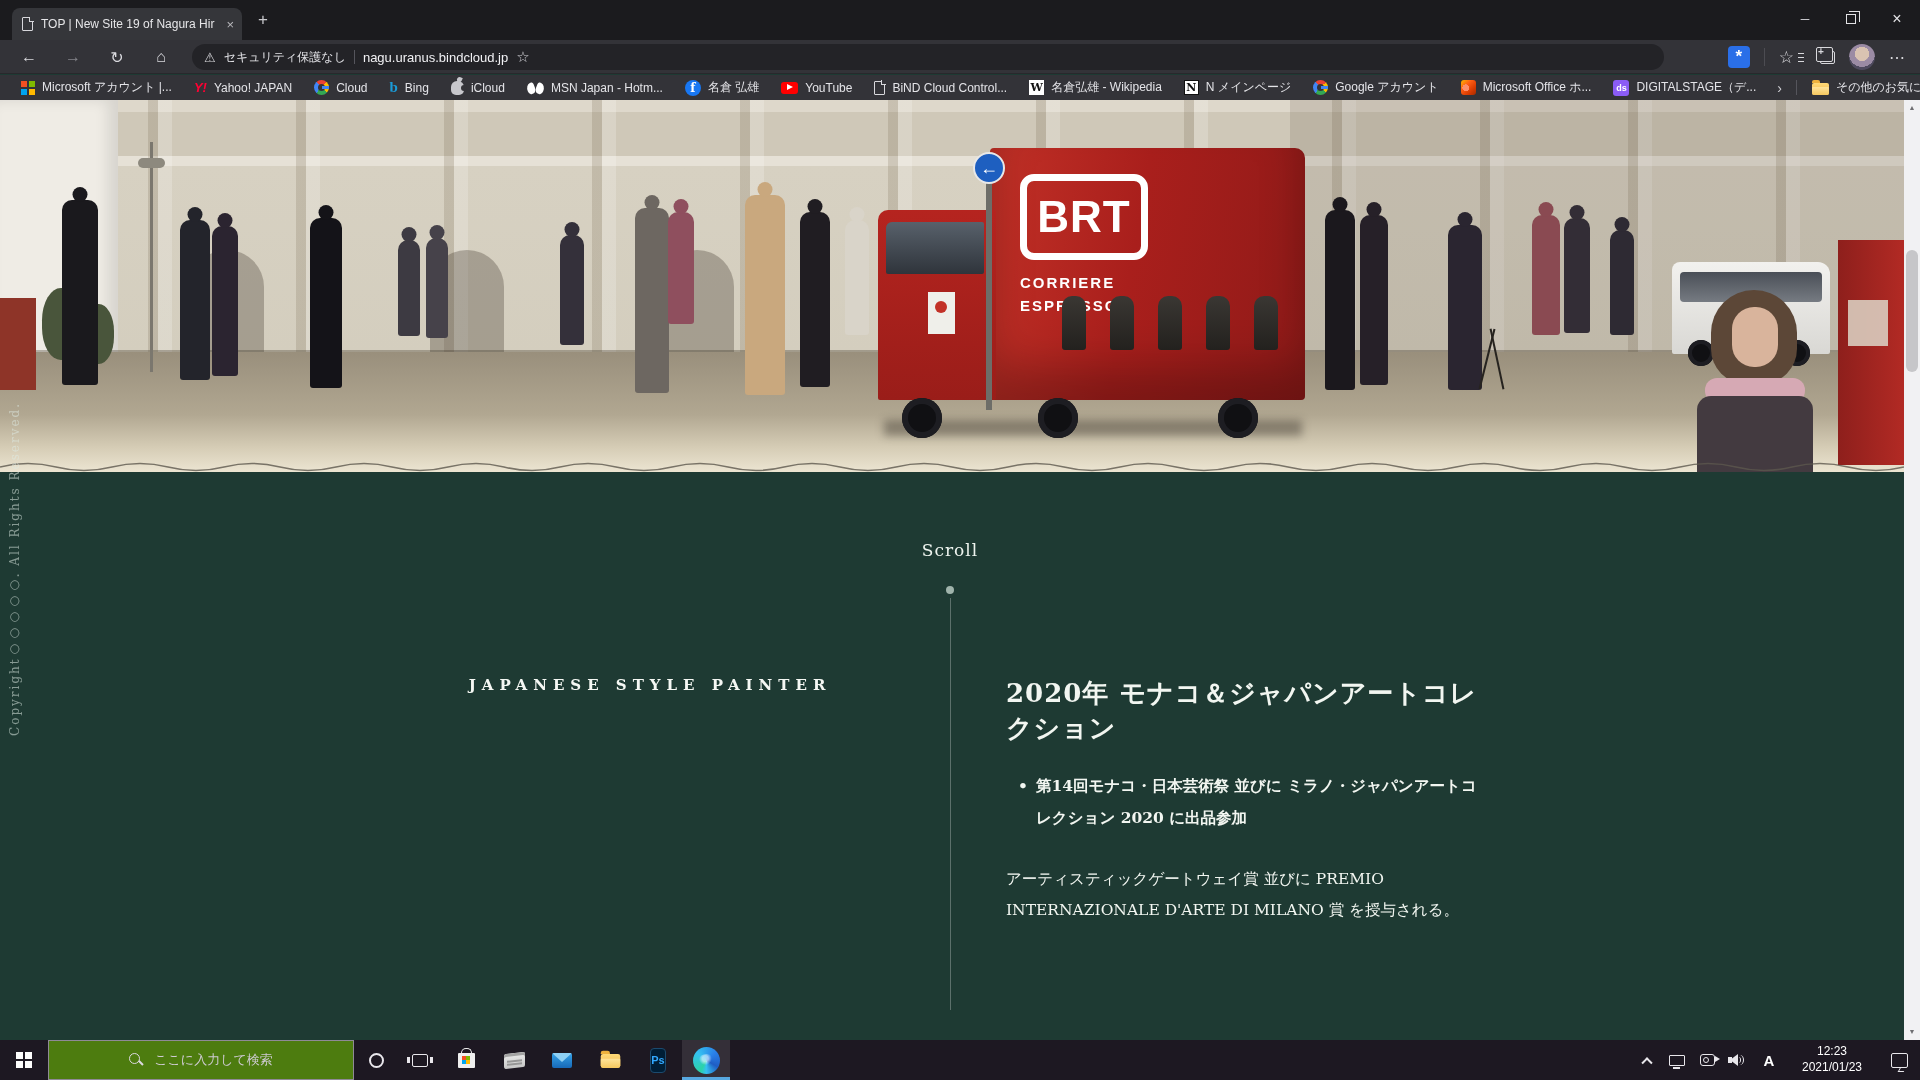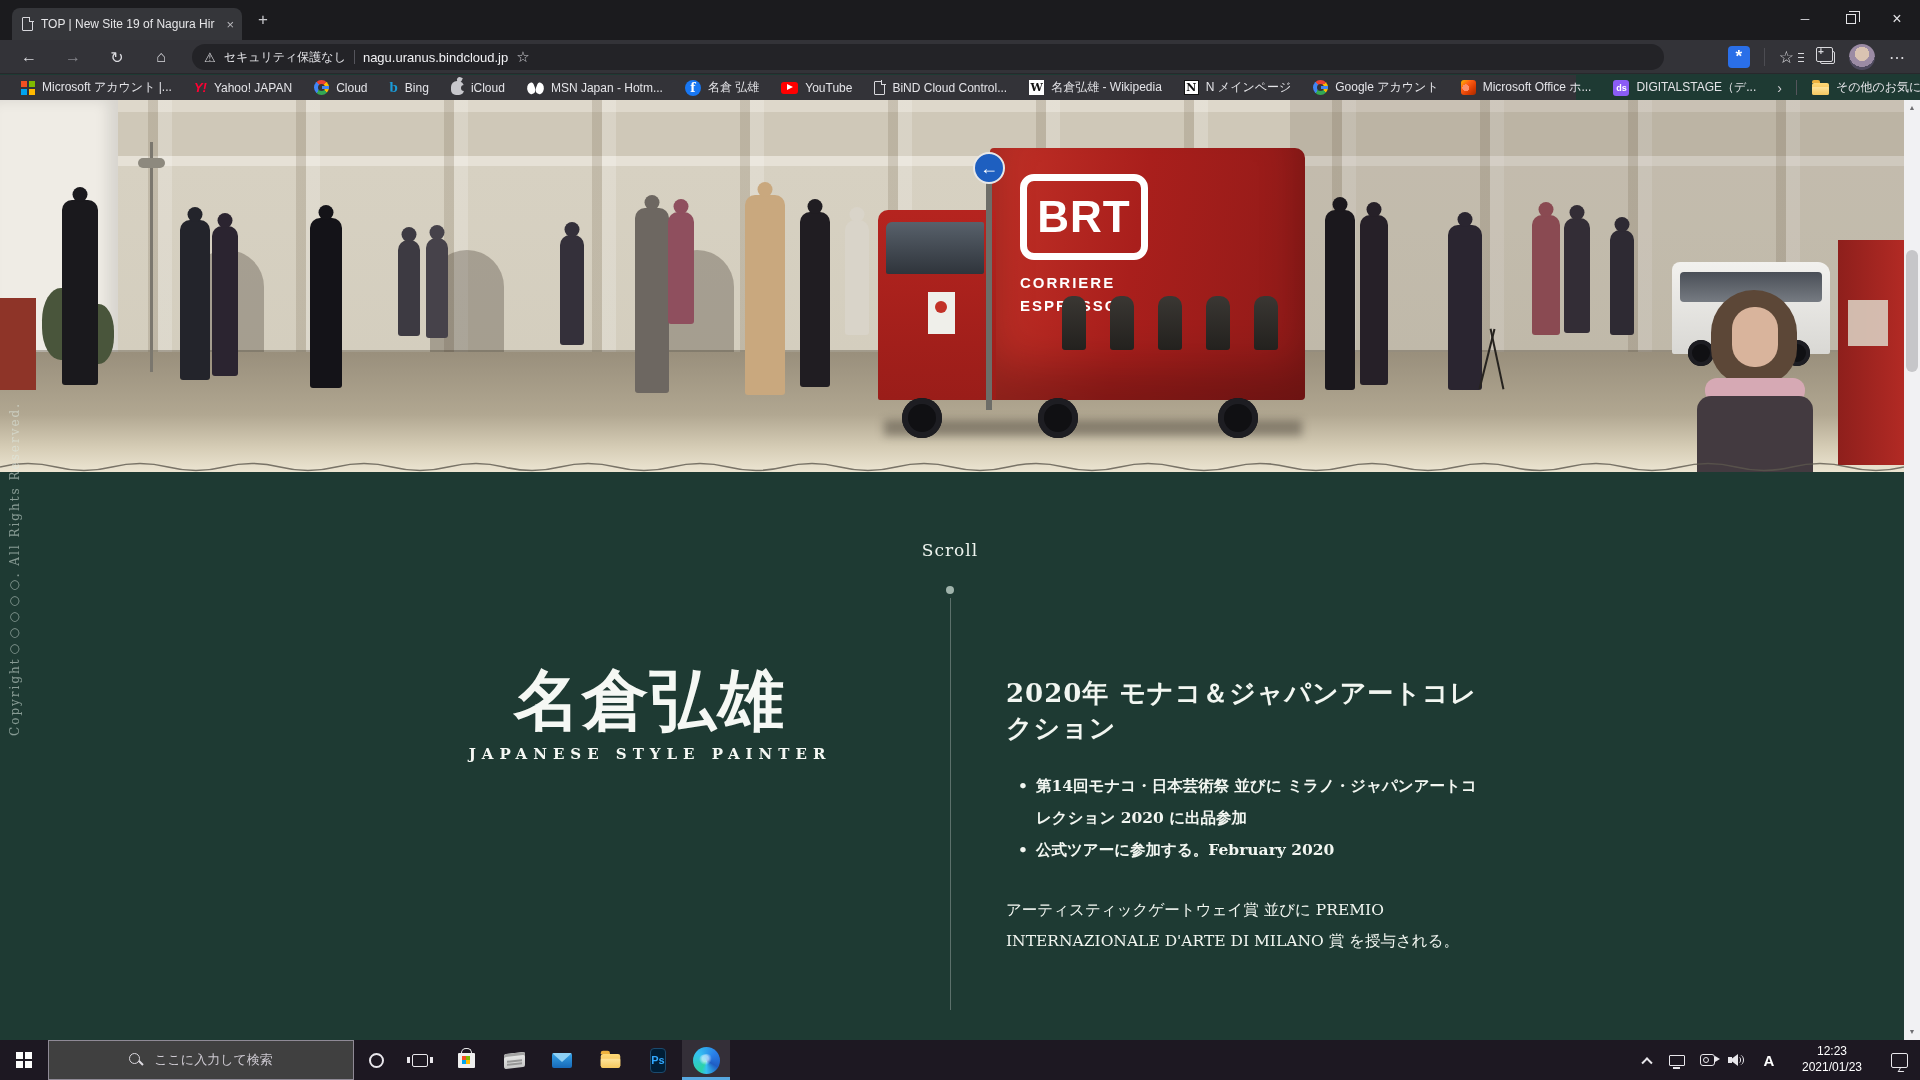--- a/index.html
+++ b/index.html
@@ -32,21 +32,21 @@
   .ext-ico { width:22px; height:22px; background:#2a6fe8; border-radius:4px; color:#fff; font-weight:bold; font-size:17px; line-height:22px; text-align:center; }
   .tbdiv { width:1px; height:18px; background:#4c4c52; }
   .favbar-ico { position:relative; font-size:17px; color:#d8d8dc; line-height:1; padding-right:8px; }
   .favbar-ico::after { content:""; position:absolute; right:-2px; top:4px; width:6px; height:1.5px; background:#d8d8dc; box-shadow:0 4px 0 #d8d8dc, 0 8px 0 #d8d8dc; }
   .coll-ico { width:15px; height:13px; border:1.5px solid #d8d8dc; border-radius:2px; position:relative; margin-left:4px; }
   .coll-ico::before { content:""; position:absolute; left:-5px; top:-5px; width:15px; height:13px; background:#333338; border:1.5px solid #d8d8dc; border-radius:2px; }
   .coll-ico::after { content:"+"; position:absolute; left:-3px; top:-6px; color:#d8d8dc; font-size:10px; font-weight:bold; }
   .avatar { width:26px; height:26px; border-radius:50%; background:radial-gradient(circle at 50% 38%, #d9c3b2 0 34%, #9b8ba4 35% 62%, #4e4a5e 63%); }
   .dots { font-size:16px; color:#d8d8dc; letter-spacing:1px; }
 
-  .bookmarks { position:absolute; left:0; top:75px; width:1576px; height:25px; background:#333338; display:flex; align-items:center; padding:0 10px; }
+  .bookmarks { position:absolute; left:0; top:75px; width:1920px; height:25px; background:#333338; display:flex; align-items:center; padding:0 10px; }
   .bm { display:flex; align-items:center; gap:7px; padding:0 11px; height:25px; }
   .bm-label { font-size:12px; color:#e4e4e8; white-space:nowrap; }
   .bm-right { margin-left:auto; display:flex; align-items:center; }
   .bm-chevron { color:#cfcfd4; font-size:14px; padding:0 10px; }
   .bm-div2 { width:1px; height:15px; background:#55555c; margin:0 4px; }
 
   
   .ms-ico { width:14px; height:14px; background:
       linear-gradient(#333338,#333338) center/2px 100% no-repeat,
       linear-gradient(#333338,#333338) center/100% 2px no-repeat,
@@ -149,21 +149,21 @@
   .scrollbar { position:absolute; right:0; top:0; width:16px; height:940px; background:#f1f1f3; }
   .sb-btn { position:absolute; left:0; width:16px; height:16px; color:#6e6e72; font-size:7px; line-height:16px; text-align:center; }
   .sb-thumb { position:absolute; left:2px; top:150px; width:12px; height:122px; background:#c6c6c9; border-radius:6px; }
 
   
   .taskbar { position:absolute; left:0; top:1040px; width:1920px; height:40px; background:#1d1822; display:flex; align-items:stretch; }
   .tb-cell { display:flex; align-items:center; justify-content:center; }
   .start { width:48px; }
   .win-logo { width:16px; height:16px; display:grid; grid-template-columns:7px 7px; grid-template-rows:7px 7px; gap:2px; }
   .win-logo i { background:#fdfdfd; }
-  .tb-search { width:306px; background:#404040; border:1px solid #8f8a96; display:flex; align-items:center; gap:10px; padding:0 20px; }
+  .tb-search { width:306px; background:#4d7c0f; border:1px solid #8f8a96; display:flex; align-items:center; gap:10px; padding:0 20px; }
   .glass { width:15px; height:15px; position:relative; }
   .glass::before { content:""; position:absolute; left:0; top:0; width:9px; height:9px; border:1.6px solid #dcd9df; border-radius:50%; }
   .glass::after { content:""; position:absolute; left:9px; top:9px; width:6px; height:1.6px; background:#dcd9df; transform:rotate(45deg); }
   .tb-search-text { font-size:13px; color:#cfcbd3; white-space:nowrap; }
   .tb-ico-btn { width:44px; }
   .cortana-ring { width:15px; height:15px; border:2px solid #e9e7ec; border-radius:50%; }
   .taskview-ico { width:16px; height:13px; border:1.5px solid #e9e7ec; border-radius:2px; position:relative; }
   .taskview-ico::before { content:""; position:absolute; left:-6px; top:2px; width:3px; height:6px; background:#e9e7ec; }
   .taskview-ico::after { content:""; position:absolute; right:-6px; top:2px; width:3px; height:6px; background:#e9e7ec; }
   .tb-app { width:48px; position:relative; }
@@ -393,29 +393,27 @@
       </svg>
     </div>
 
     <div class="green">
       <div class="copyright-v">Copyright○○○○○. All Rights Reserved.</div>
       <div class="scroll-label">Scroll</div>
       <div class="timeline-dot"></div>
       <div class="timeline-line"></div>
 
       <div class="logo-block">
-        <div class="logo-title">名倉弘雄</div>
         <div class="logo-sub">JAPANESE STYLE PAINTER</div>
       </div>
 
       <div class="article">
         <h2>2020年 モナコ＆ジャパンアートコレクション</h2>
         <ul>
           <li>第14回モナコ・日本芸術祭 並びに ミラノ・ジャパンアートコレクション 2020 に出品参加</li>
-          <li>公式ツアーに参加する。February 2020</li>
         </ul>
         <p>アーティスティックゲートウェイ賞 並びに PREMIO INTERNAZIONALE D'ARTE DI MILANO 賞 を授与される。</p>
       </div>
     </div>
 
     <div class="scrollbar">
       <div class="sb-btn" style="top:0">▲</div>
       <div class="sb-thumb"></div>
       <div class="sb-btn" style="top:924px">▼</div>
     </div>

